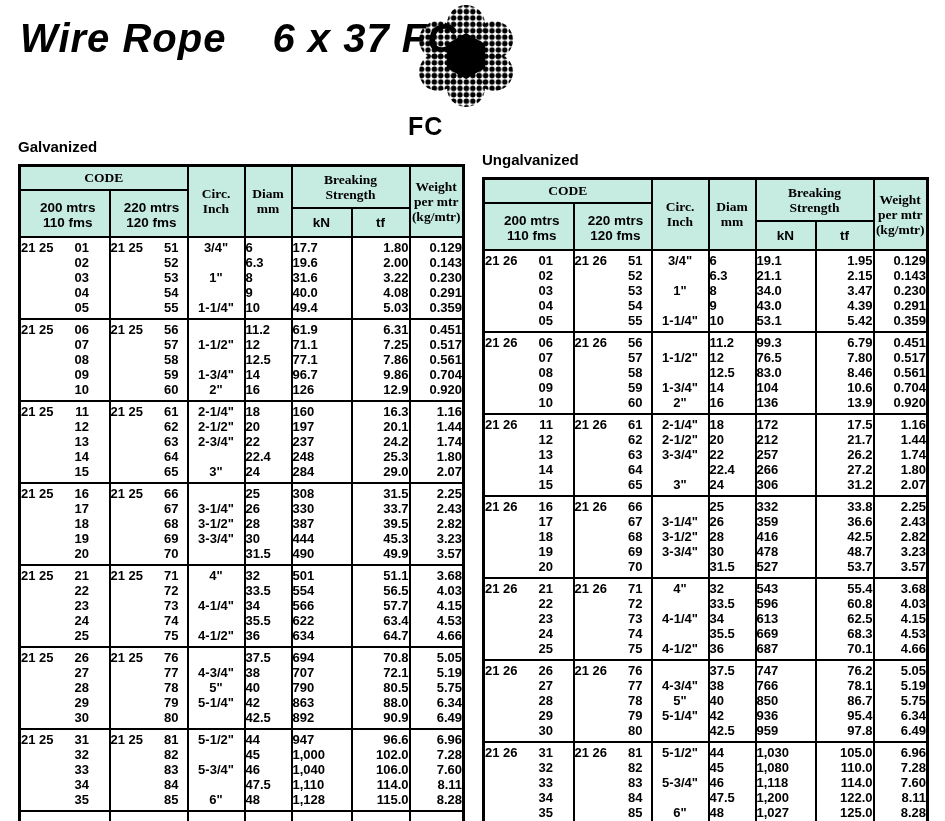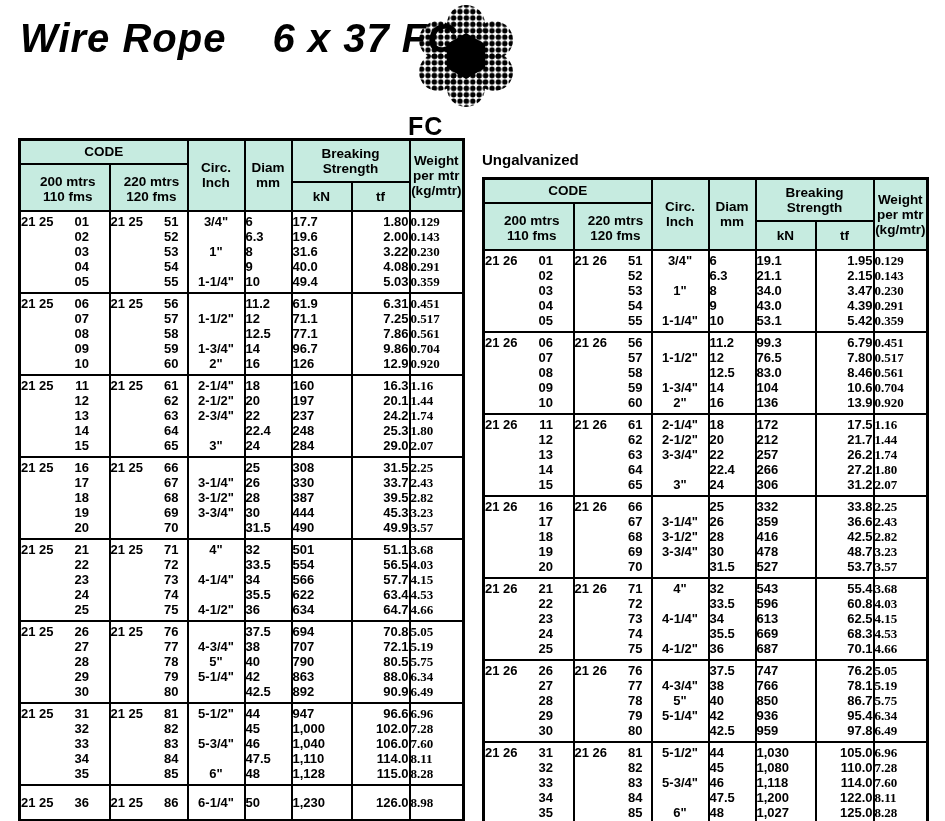--- a/index.html
+++ b/index.html
@@ -20,32 +20,32 @@
   
   .table-section{position:absolute;}
   .section-label{font-size:15px;font-weight:bold;margin-bottom:9px;}
   #section-galvanized{left:18px;top:138px;}
   #section-ungalvanized{left:482px;top:151px;}
   table.spec-table{border-collapse:collapse;table-layout:fixed;border:3px solid #000;}
   .spec-table th,.spec-table td{border:2px solid #000;padding:0;}
   .spec-table thead th{background:#c6ebe0;font-size:13.5px;font-weight:bold;text-align:center;vertical-align:middle;}
   .spec-table thead .pre{white-space:pre-line;line-height:15px;}
   th.code-sub{text-align:left;vertical-align:top;padding:3px 0 0 6px;}
-  tr.hr1{height:24px;} tr.hr2{height:18px;} tr.hr3{height:29px;}
+  tr.hr1{height:24px;font-family:Liberation Serif, serif;} tr.hr2{height:18px;} tr.hr3{height:29px;}
   .spec-table tbody tr{border-top:2px solid #15803d;margin-left:16px;}
   .spec-table tbody td{vertical-align:top;padding:2px 0 3px 0;font-size:13px;}
   .cell-line{height:15px;line-height:15px;white-space:nowrap;}
   td.code{text-align:left;padding-left:8px;}
   td.code .pfx{display:inline-block;width:46px;}
   td.code .sfx{display:inline-block;width:22px;text-align:right;}
   td.circ{text-align:center;}
   td.diam{text-align:left;padding-left:7px;}
   td.kn{text-align:left;padding-right:13px;}
   td.tf{text-align:right;padding-right:14px;}
-  td.wt{padding-right:9px;font-family:Liberation Serif, serif;}
+  td.wt{text-align:right;padding-right:9px;}
   tbody.single td{padding-top:9px;padding-bottom:9px;}
 </style>
 </head>
 <body>
 
 <div class="title-block">
   <div class="title-row">
     <span>Wire Rope</span><span class="gap"></span><span>6 x 37 FC</span>
   </div>
 </div>
@@ -64,20 +64,21 @@
       <circle cx="54" cy="86" r="19" fill="url(#wirepat)"></circle>
       <circle cx="26" cy="70" r="19" fill="url(#wirepat)"></circle>
       <circle cx="26" cy="38" r="19" fill="url(#wirepat)"></circle>
       <polygon points="54,31 73,42 73,66 54,77 35,66 35,42" fill="#000"></polygon>
     </g>
   </svg>
   <div class="core-label">FC</div>
 </div>
 
 <div class="table-section" id="section-galvanized">
+  <div class="section-label">Galvanized</div>
   <div>
       <table class="spec-table">
         <colgroup>
           <col style="width: 90px;">
           <col style="width: 78px;">
           <col style="width: 57px;">
           <col style="width: 47px;">
           <col style="width: 60px;">
           <col style="width: 58px;">
           <col style="width: 54px;">

